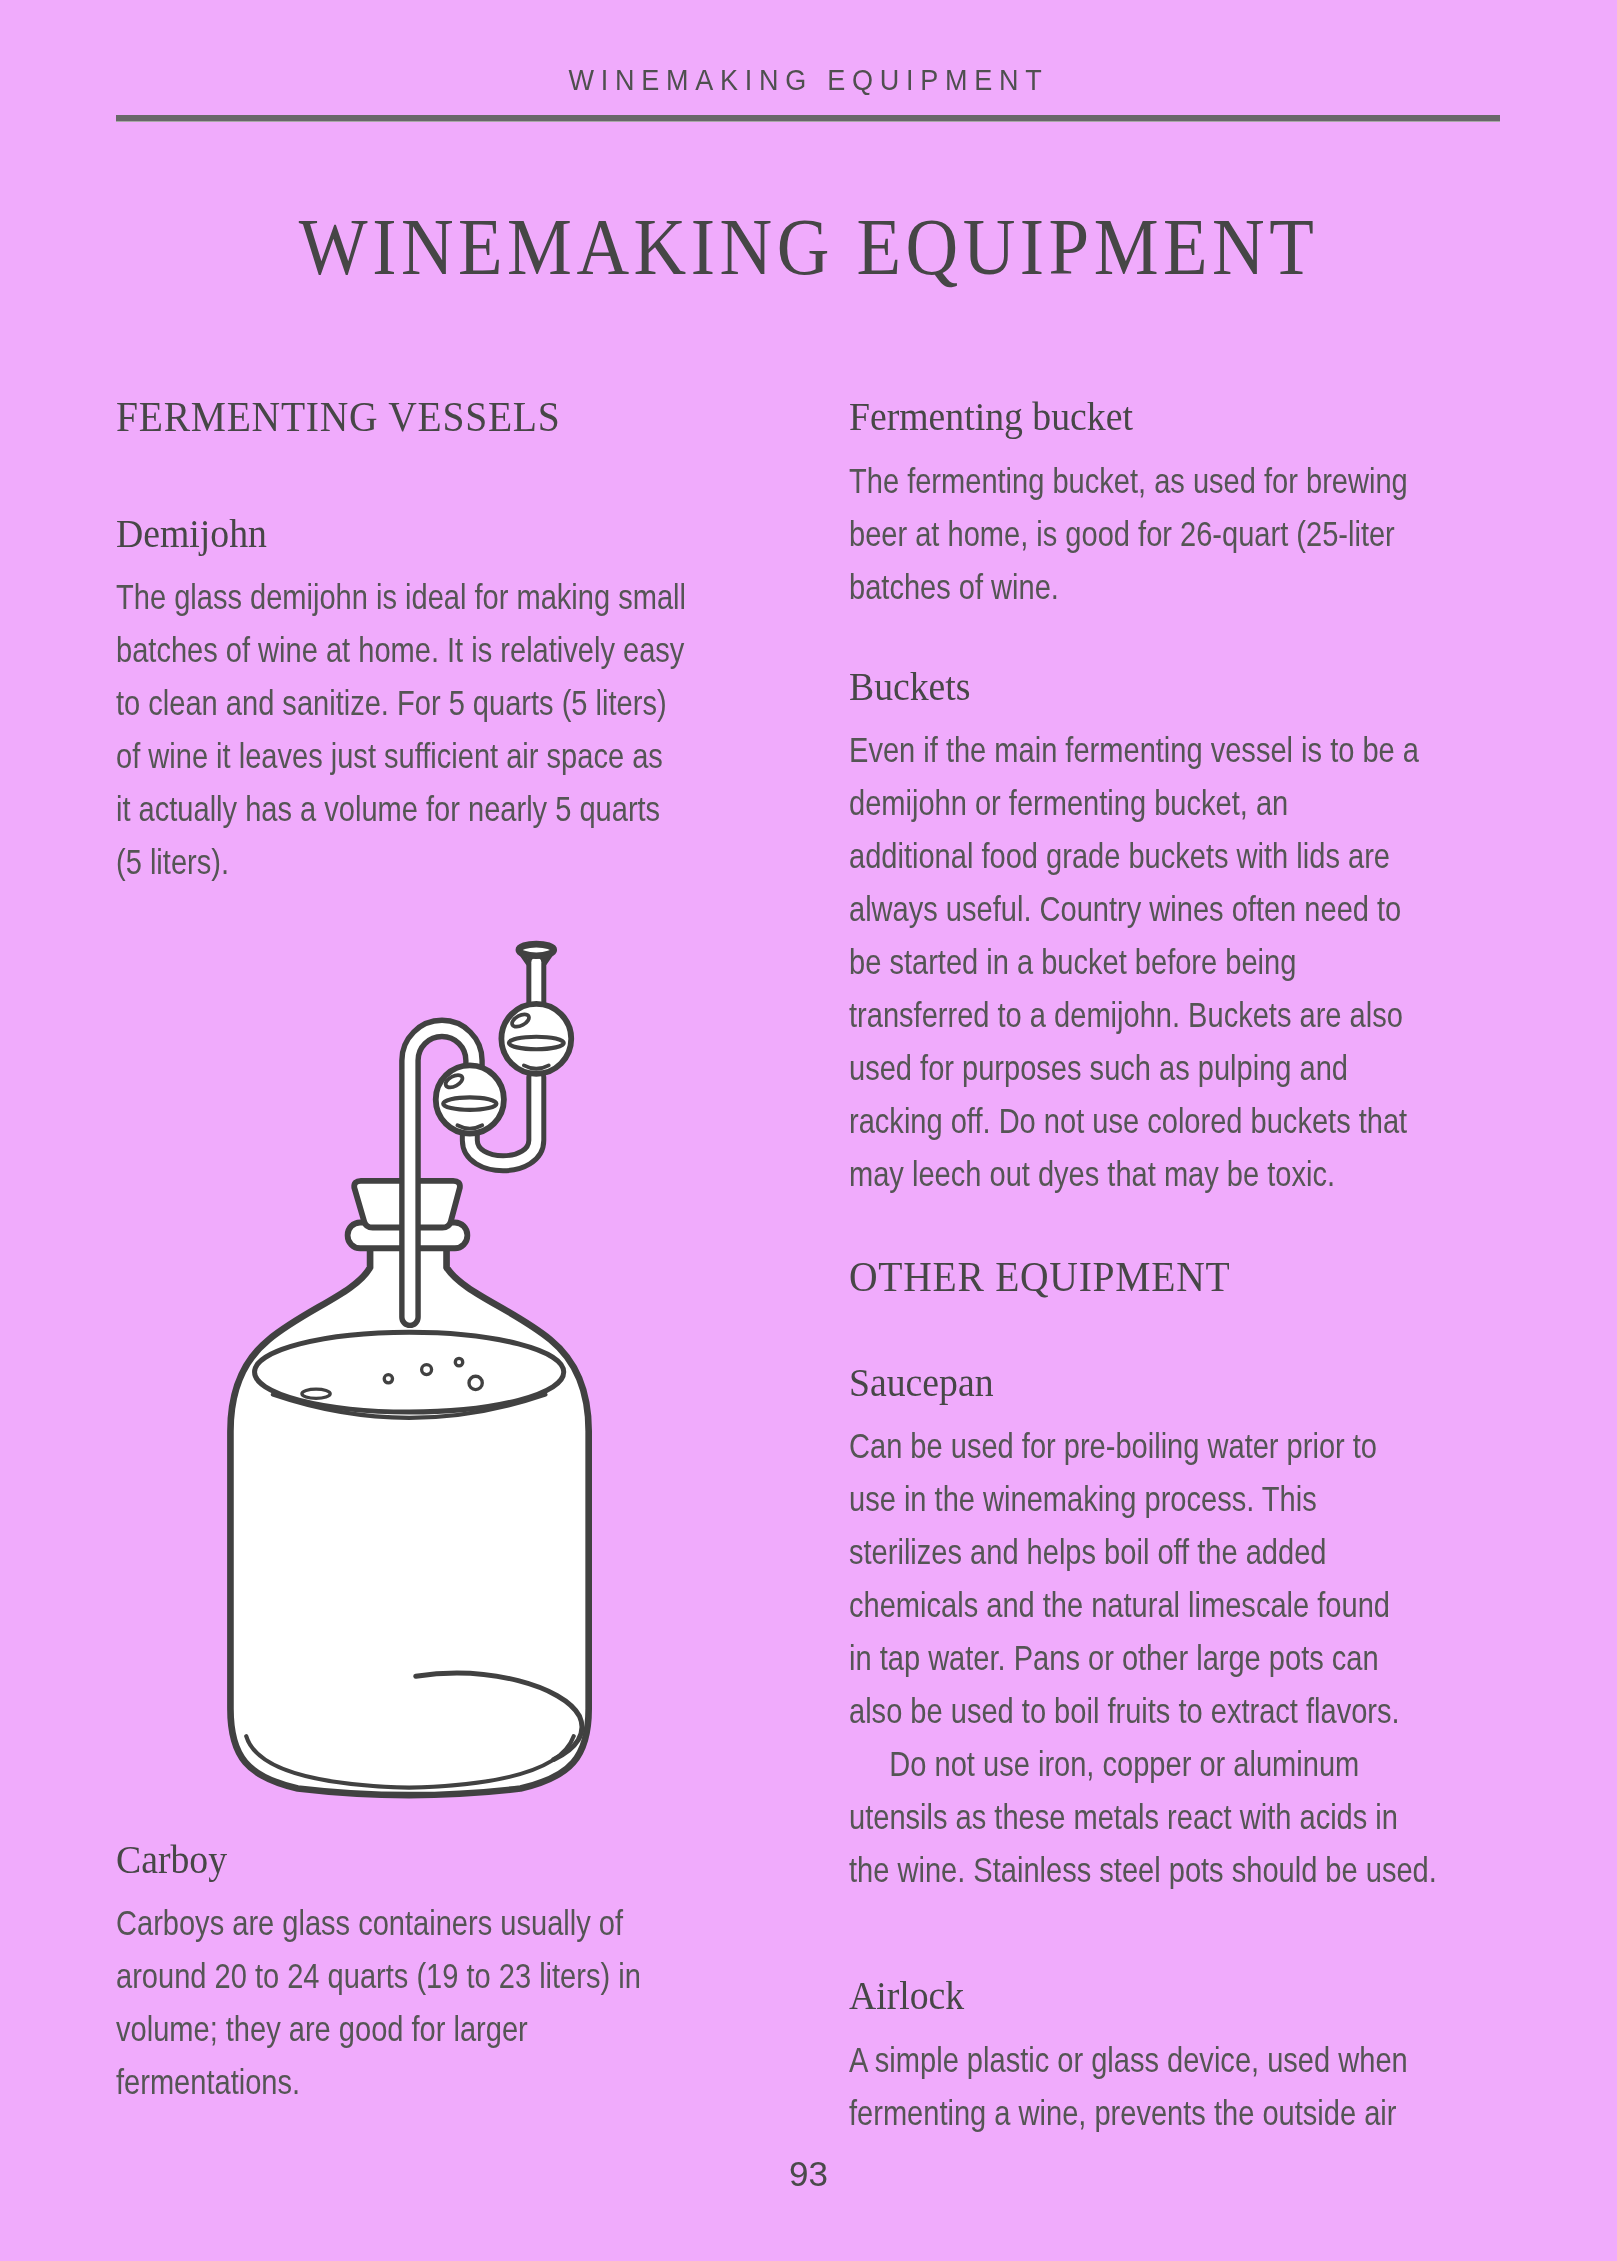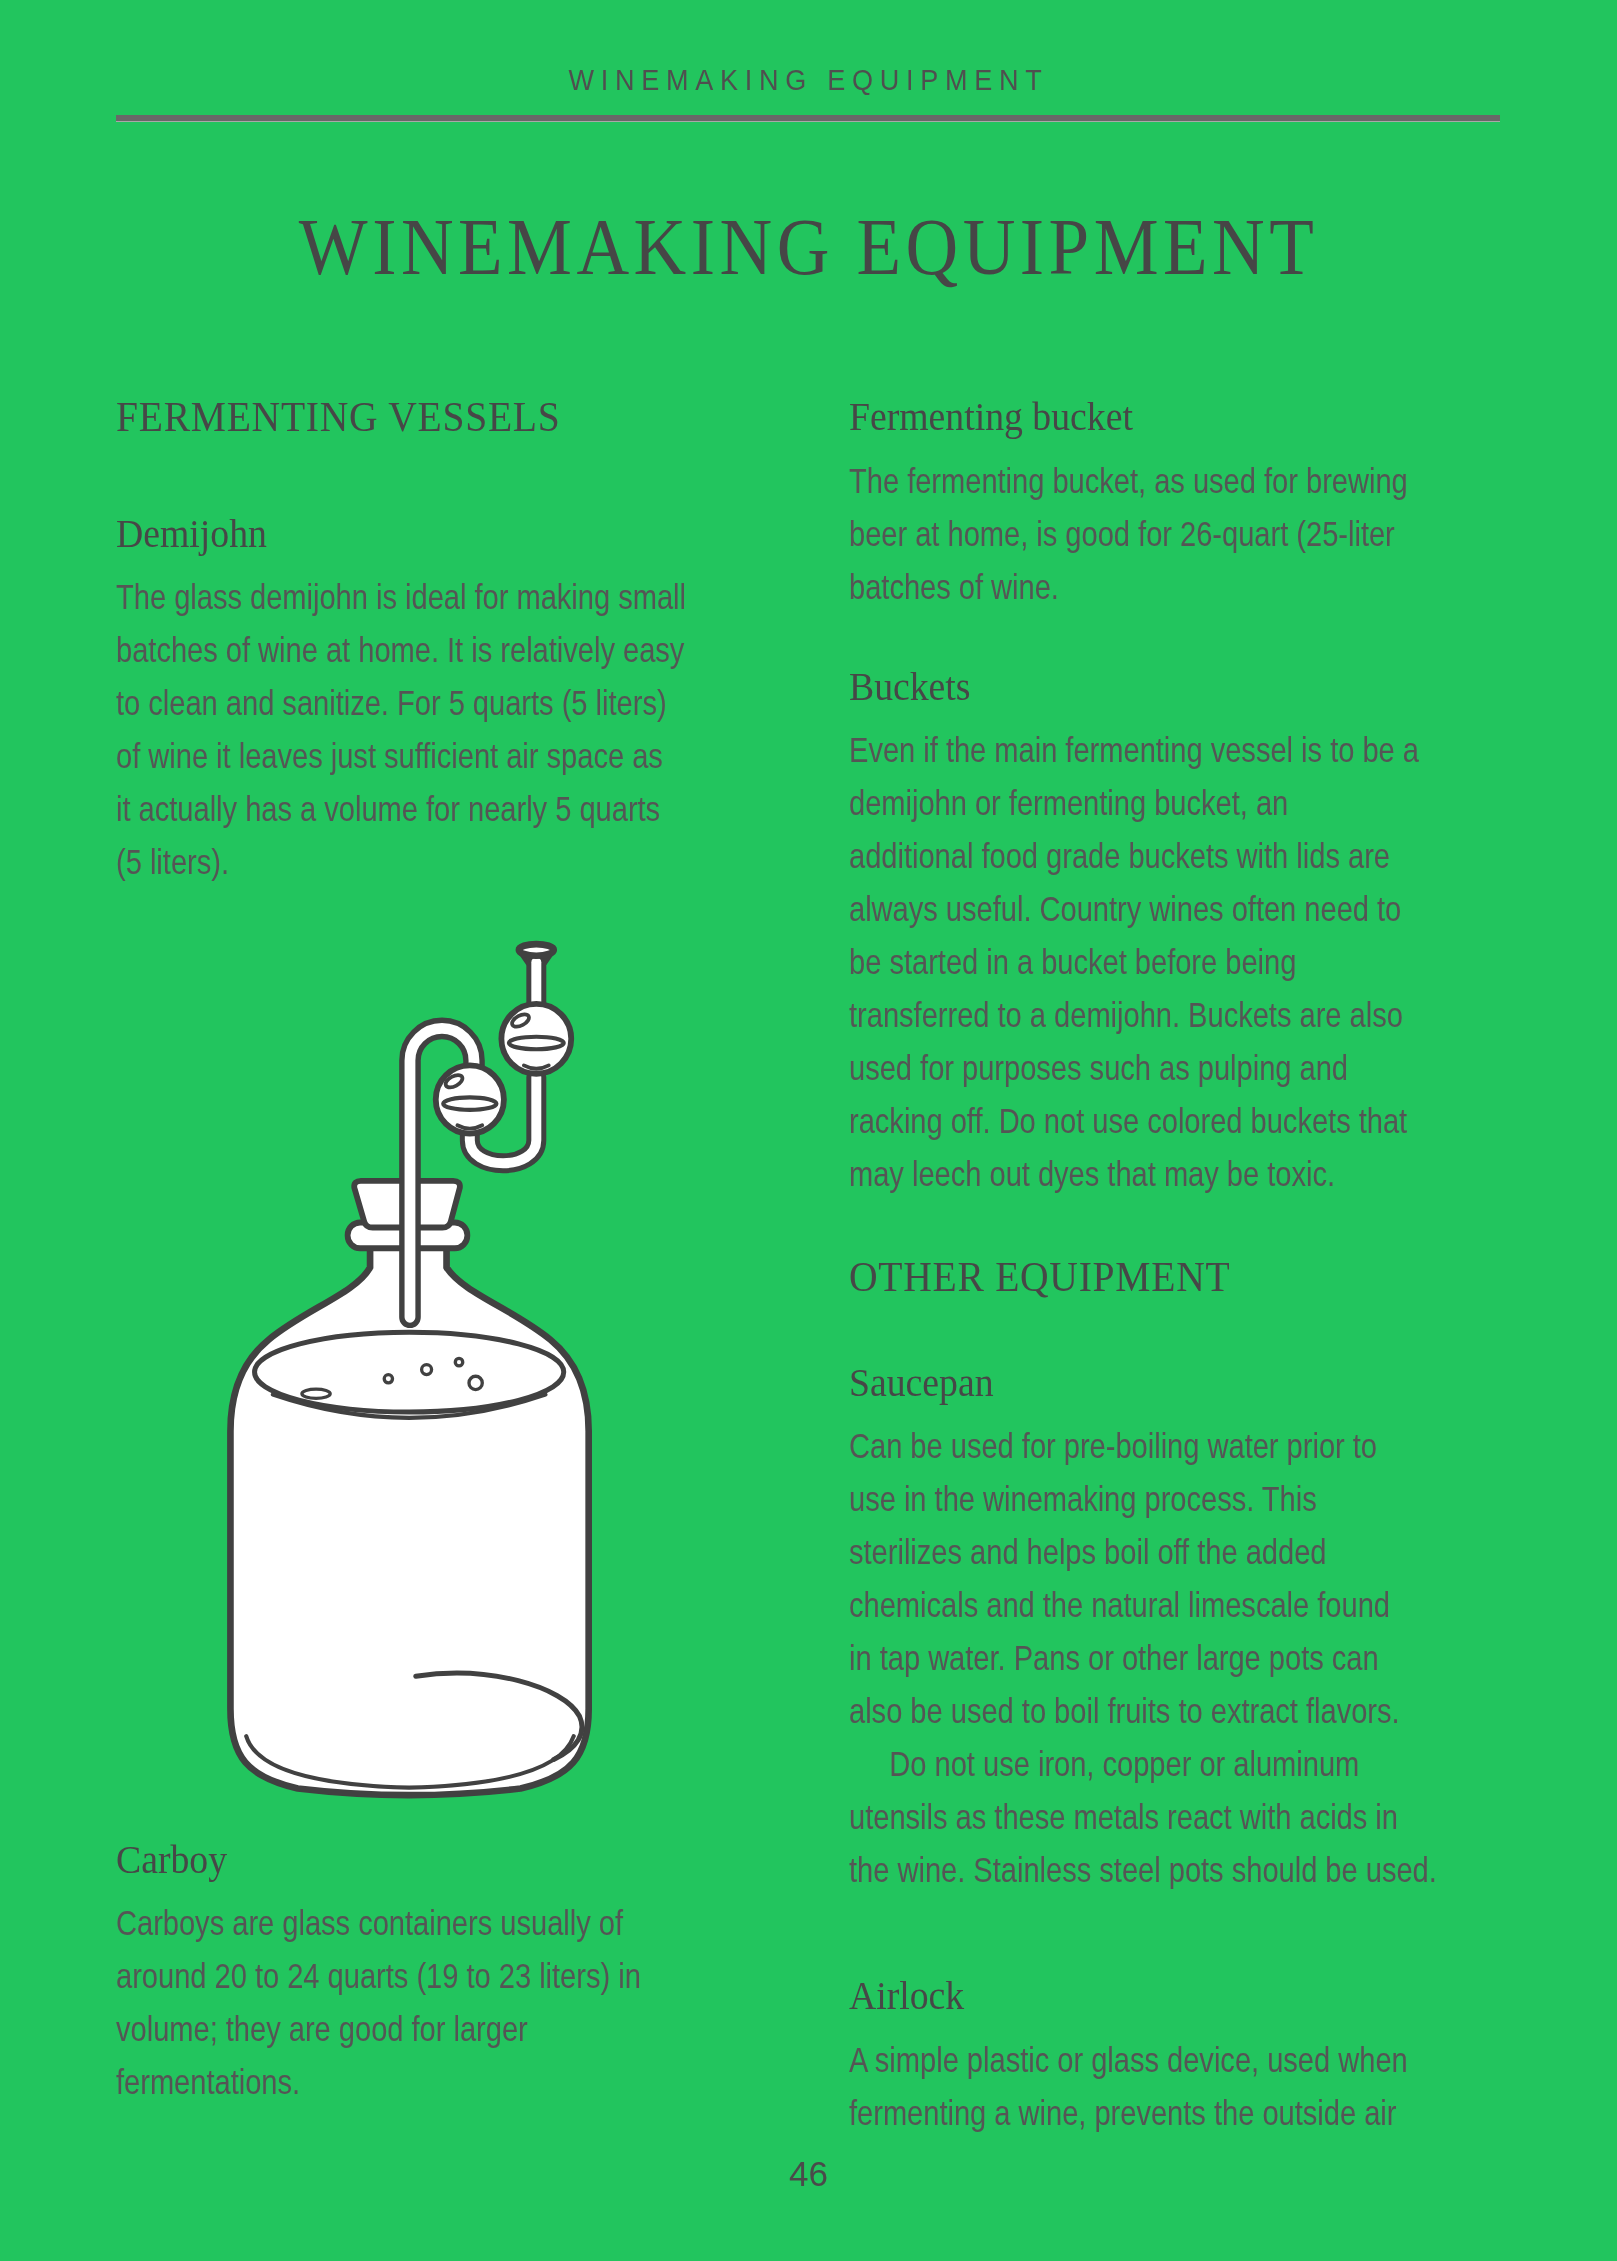--- a/index.html
+++ b/index.html
@@ -1,19 +1,19 @@
 <!DOCTYPE html>
 <html style="font-size:13.3px"><head>
 <meta charset="utf-8">
 <style>
   html,body { margin:0; padding:0; background:#e8e8e8; }
   .page {
     position:relative;
     width:1617px; height:2261px;
-    background:#22c55e;
+    background:#f0abfc;
     font-family:"Liberation Sans", sans-serif;
     color:#515151;
     overflow:hidden;
   }
   
   .running-head {
     position:absolute; top:63px; left:0; width:100%;
     text-align:center;
     font-size:30px; letter-spacing:7.5px;
     color:#4f4f4f;
@@ -179,15 +179,15 @@
 also be used to boil fruits to extract flavors.
      Do not use iron, copper or aluminum
 utensils as these metals react with acids in
 the wine. Stainless steel pots should be used.</div>
 
   <div class="blk right-col sub-head" style="top:1971px;">Airlock</div>
 
   <div class="blk right-col body-text" style="top:2033px;">A simple plastic or glass device, used when
 fermenting a wine, prevents the outside air</div>
 
-  <div class="page-number">46</div>
+  <div class="page-number">93</div>
 </div>
 
 
 </body></html>

